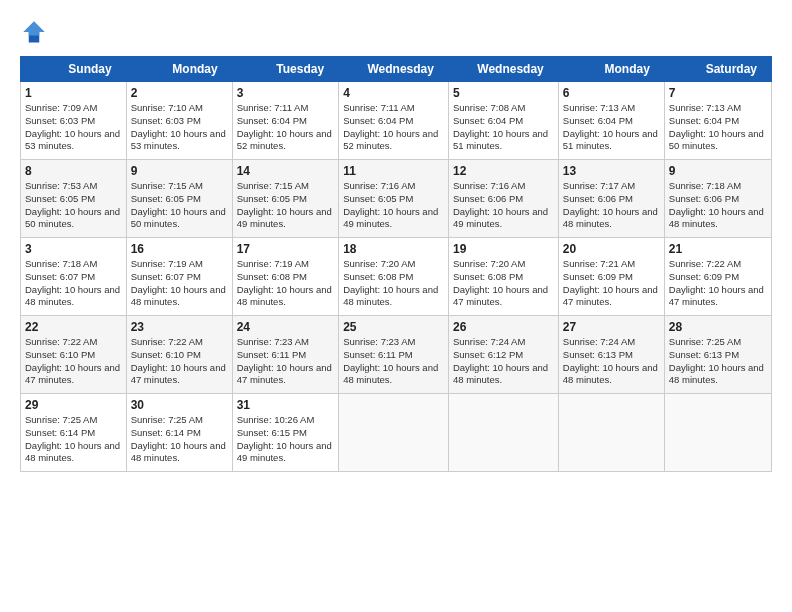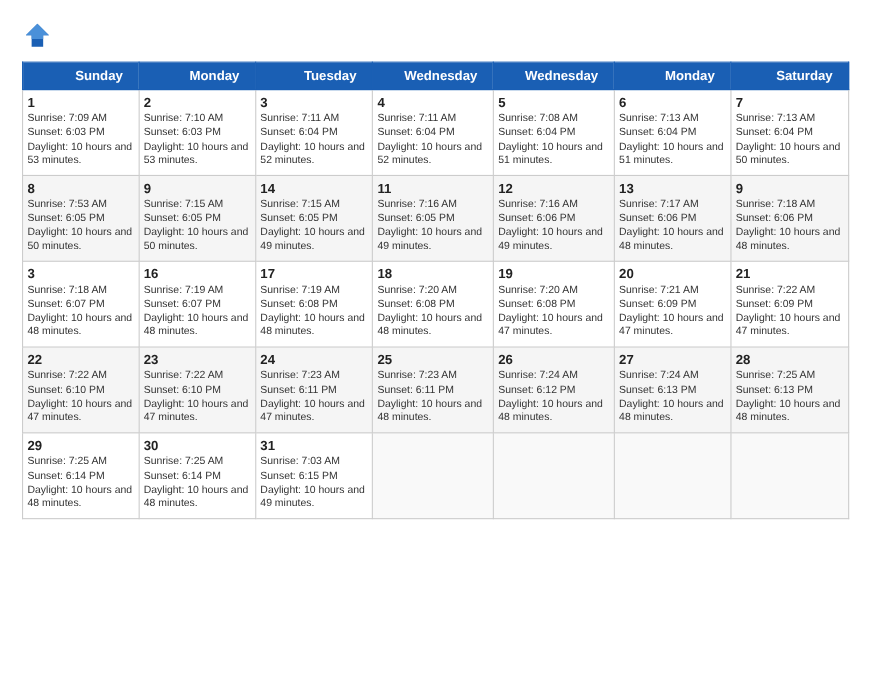--- a/index.html
+++ b/index.html
@@ -372,21 +372,21 @@
             <span class="day-num">30</span>
         <div class="day-info">
           <span>Sunrise: 7:25 AM</span><br>
           <span>Sunset: 6:14 PM</span><br>
           <span>Daylight: 10 hours and 48 minutes.</span>
         </div>
           </td>
           <td>
             <span class="day-num">31</span>
         <div class="day-info">
-          <span>Sunrise: 7:03 AM</span><br>
+          <span>Sunrise: 10:26 AM</span><br>
           <span>Sunset: 6:15 PM</span><br>
           <span>Daylight: 10 hours and 49 minutes.</span>
         </div>
           </td>
           <td class="empty-cell"></td>
           <td class="empty-cell"></td>
           <td class="empty-cell"></td>
           <td class="empty-cell"></td>
         </tr>
       </tbody>

